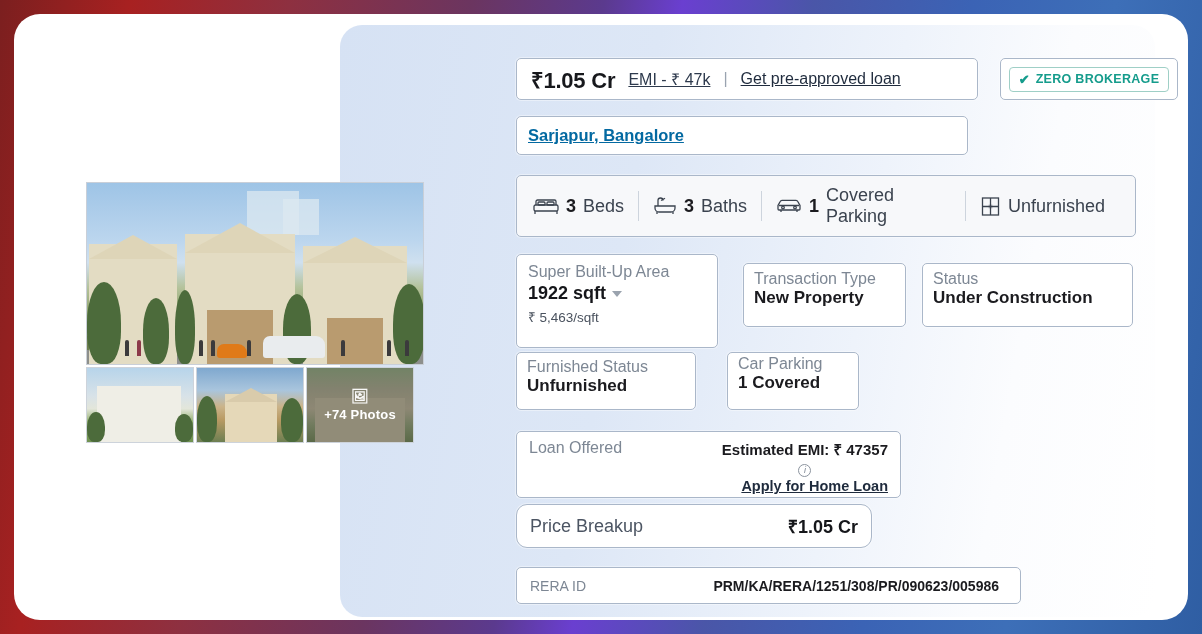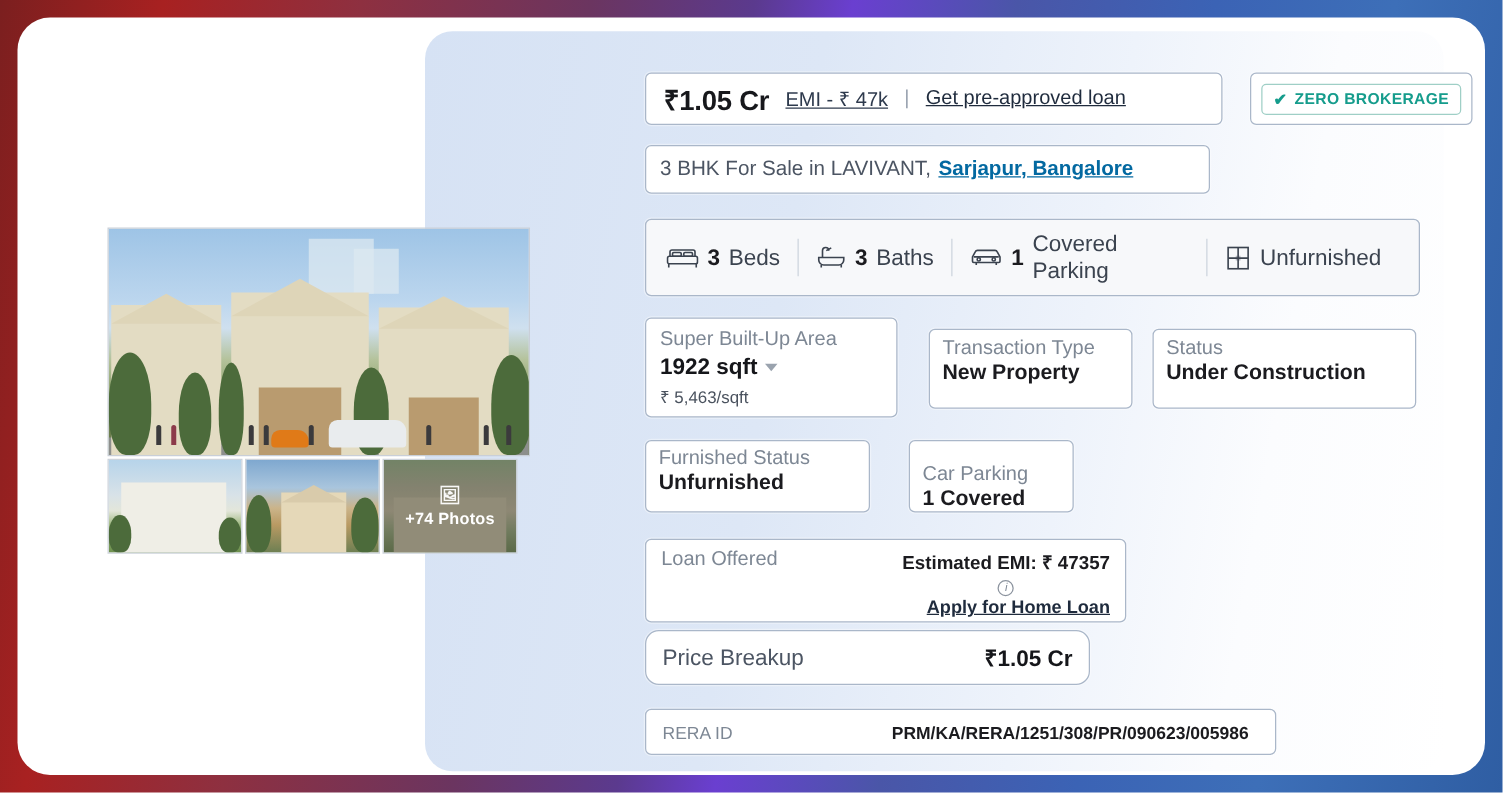--- a/index.html
+++ b/index.html
@@ -98,30 +98,30 @@
   #features-card { left:502px; top:161px; width:620px; height:62px;
     background:#f7f8fa; display:flex; align-items:center; padding:0 16px; }
   .feat { display:flex; align-items:center; gap:7px; padding:0 14px; height:34px; }
   .feat:first-child { padding-left:0; }
   .feat .num { font-size:18px; font-weight:bold; color:#1b1b1f; }
   .feat .ft { font-size:18px; color:#3b434f; }
   .vline { width:1px; height:30px; background:#cdd4dd; }
   svg { display:block; }
 
   
-  #area-card { left:502px; top:240px; width:202px; height:80px; padding:8px 11px 0; }
+  #area-card { left:502px; top:240px; width:202px; height:94px; padding:8px 11px 0; }
   #area-card .lbl { font-size:16px; }
   .area-val { font-size:18px; font-weight:bold; color:#15161a; display:flex; align-items:center; gap:6px; margin-top:2px;}
   .caret { width:0;height:0;border-left:5px solid transparent;border-right:5px solid transparent;border-top:6px solid #9aa3ae;}
   .rate { font-size:13.5px; color:#4a525e; margin-top:4px; }
 
   #txn-card { left:729px; top:249px; width:163px; height:64px; padding:6px 10px 0; }
   #status-card { left:908px; top:249px; width:211px; height:64px; padding:6px 10px 0; }
   #furnished-card { left:502px; top:338px; width:180px; height:58px; padding:5px 10px 0; }
-  #parking-card { left:713px; top:338px; width:132px; height:58px; padding:18px 10px 0; }
+  #parking-card { left:713px; top:338px; width:132px; height:58px; padding:2px 10px 0; }
 
   
   #loan-card { left:502px; top:417px; width:385px; height:67px; padding:7px 12px 0;
     display:flex; justify-content:space-between; }
   .loan-right { text-align:right; }
   .emi-val { font-size:15px; font-weight:bold; color:#1b1b1f; display:flex; align-items:center; justify-content:flex-end; gap:5px;flex-direction:column;}
   .info-ic { width:13px;height:13px;border:1px solid #8b939e;border-radius:50%;
              font-size:9px;line-height:11px;text-align:center;color:#7d8794;font-weight:normal; font-style:italic;}
   .apply-link { font-size:14.5px; color:#1f2b3d; text-decoration:underline; margin-top:4px; font-weight:bold;}
 
@@ -209,21 +209,20 @@
     </div>
 
     <div class="card" id="brokerage-card">
       <div class="brokerage-inner">
         <span class="tick">✔</span>
         <span class="txt">ZERO BROKERAGE</span>
       </div>
     </div>
 
     <div class="card" id="title-card">
-      <span class="title-txt">3 BHK For Sale in LAVIVANT,</span>
       <a class="title-loc" href="#">Sarjapur, Bangalore</a>
     </div>
 
     <div class="card" id="features-card">
       <div class="feat">
         <span>
           <svg width="26" height="18" viewBox="0 0 26 18" fill="none" stroke="#3b434f" stroke-width="1.3">
             <rect x="1" y="8" width="24" height="6" rx="1.5"></rect>
             <path d="M3 8V4.5A1.5 1.5 0 014.5 3h17A1.5 1.5 0 0123 4.5V8"></path>
             <rect x="5" y="5" width="7" height="3" rx="1"></rect>

